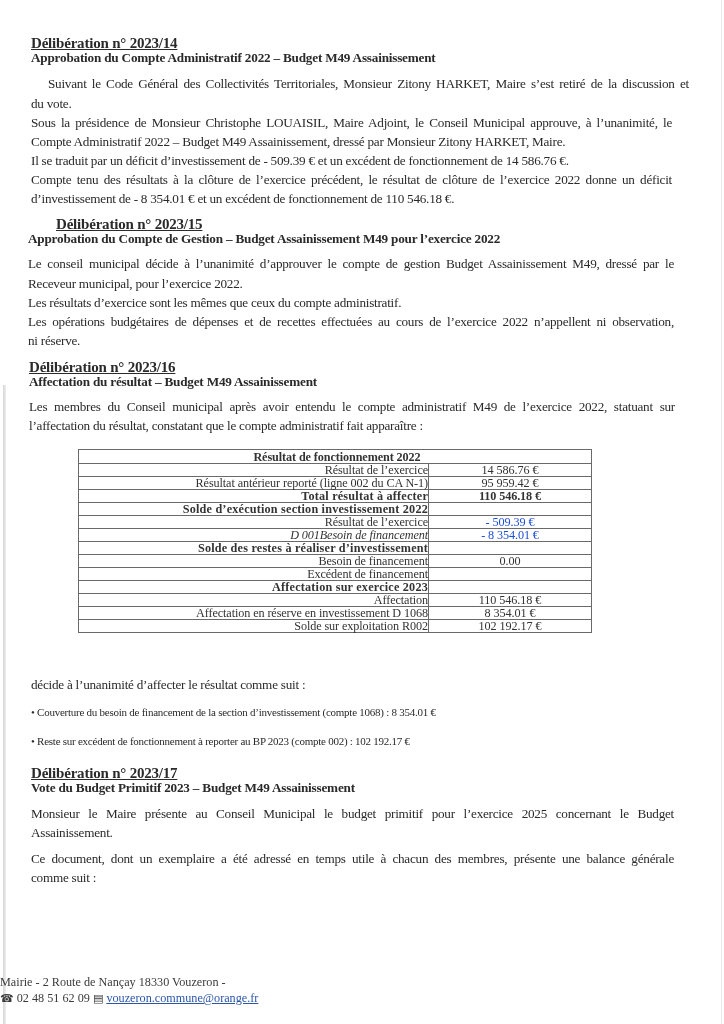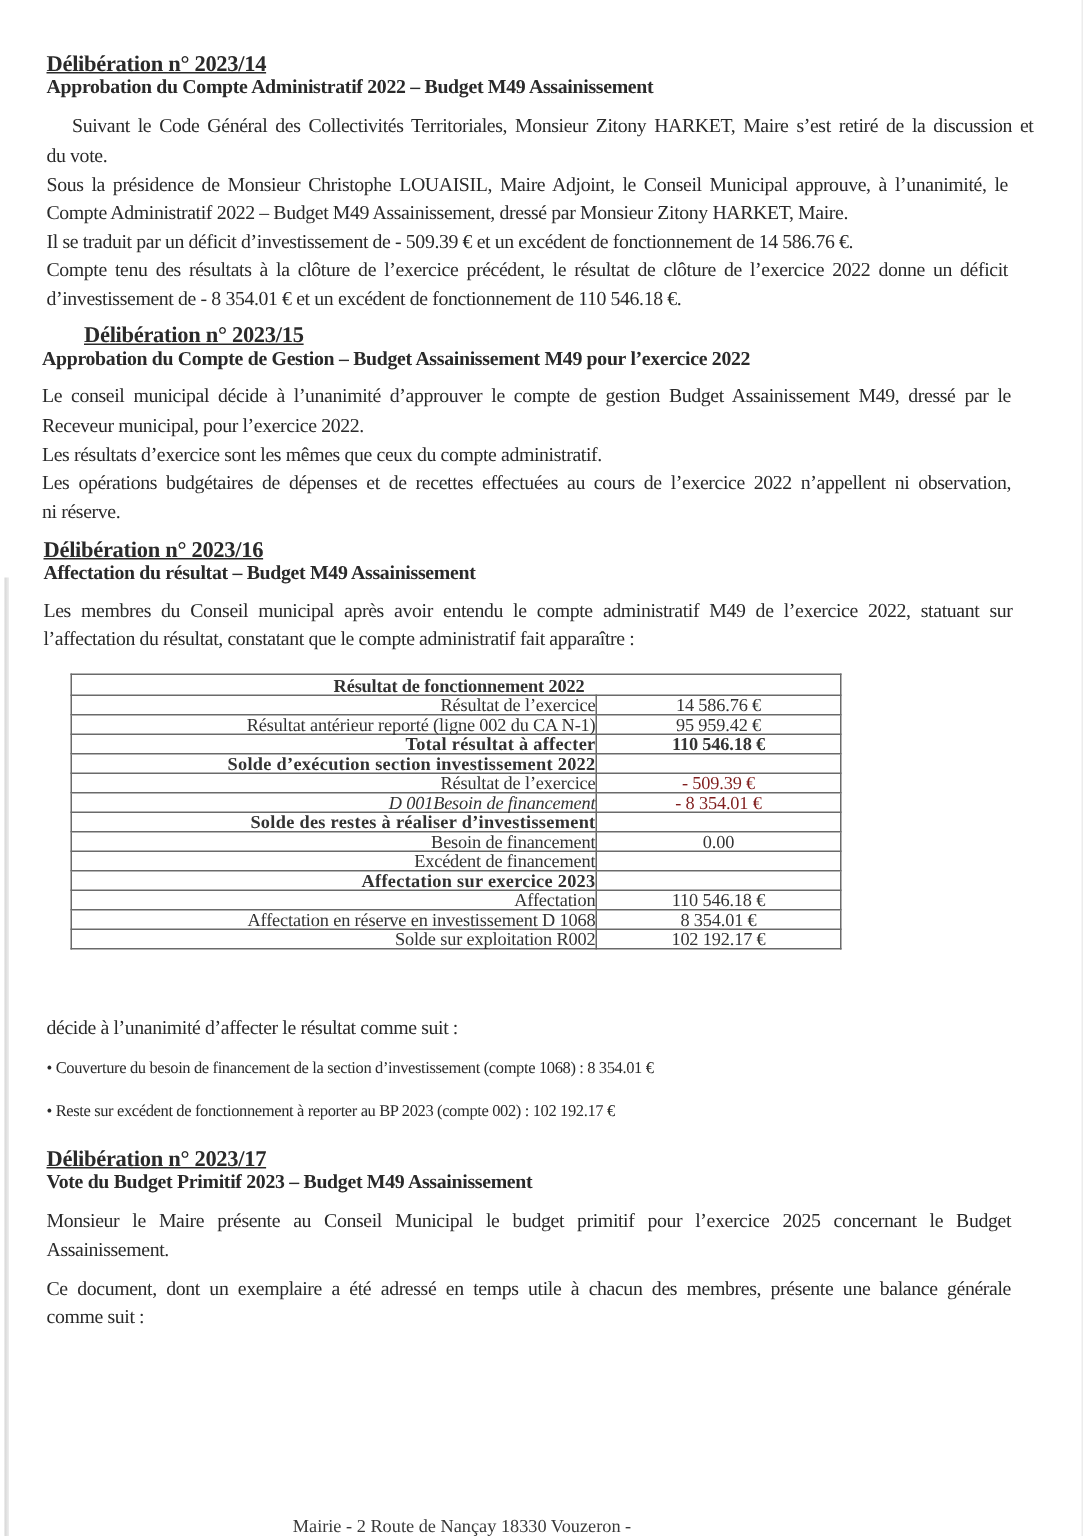--- a/index.html
+++ b/index.html
@@ -52,21 +52,21 @@
     white-space: nowrap;
     letter-spacing: -0.25px;
   }
   .justify {
     text-align: justify;
     text-align-last: justify;
   }
   
   .result-table {
     position: absolute;
-    left: 47px;
+    left: 78px;
     top: 449px;
     width: 514px;
     border-collapse: collapse;
     font-size: 12.2px;
     color: #333;
   }
   .result-table td {
     border: 1px solid #6a6a6a;
     padding: 0 0 0 4px;
     height: 12px;
@@ -86,40 +86,38 @@
     height: 13px;
   }
   .result-table tr.bold td.lbl {
     font-weight: bold;
     letter-spacing: 0.2px;
   }
   .result-table tr.bold td.val {
     font-weight: bold;
   }
   .result-table td.neg {
-    color: #7f1d1d;
+    color: #1d4ed8;
   }
   .result-table td.italic {
     font-style: italic;
   }
   .bullet-line {
     position: absolute;
     font-size: 11px;
     white-space: nowrap;
     letter-spacing: -0.25px;
   }
   .footer {
     position: absolute;
     left: 0;
     width: 616px;
-    text-align: center;
     font-size: 12.2px;
     color: #3a3a3a;
     white-space: nowrap;
-    margin-top: 35px;
   }
   .footer .link {
     color: #2a55a8;
     text-decoration: underline;
   }
   .footer .icon {
     font-size: 11px;
   }
 </style>
 </head>

